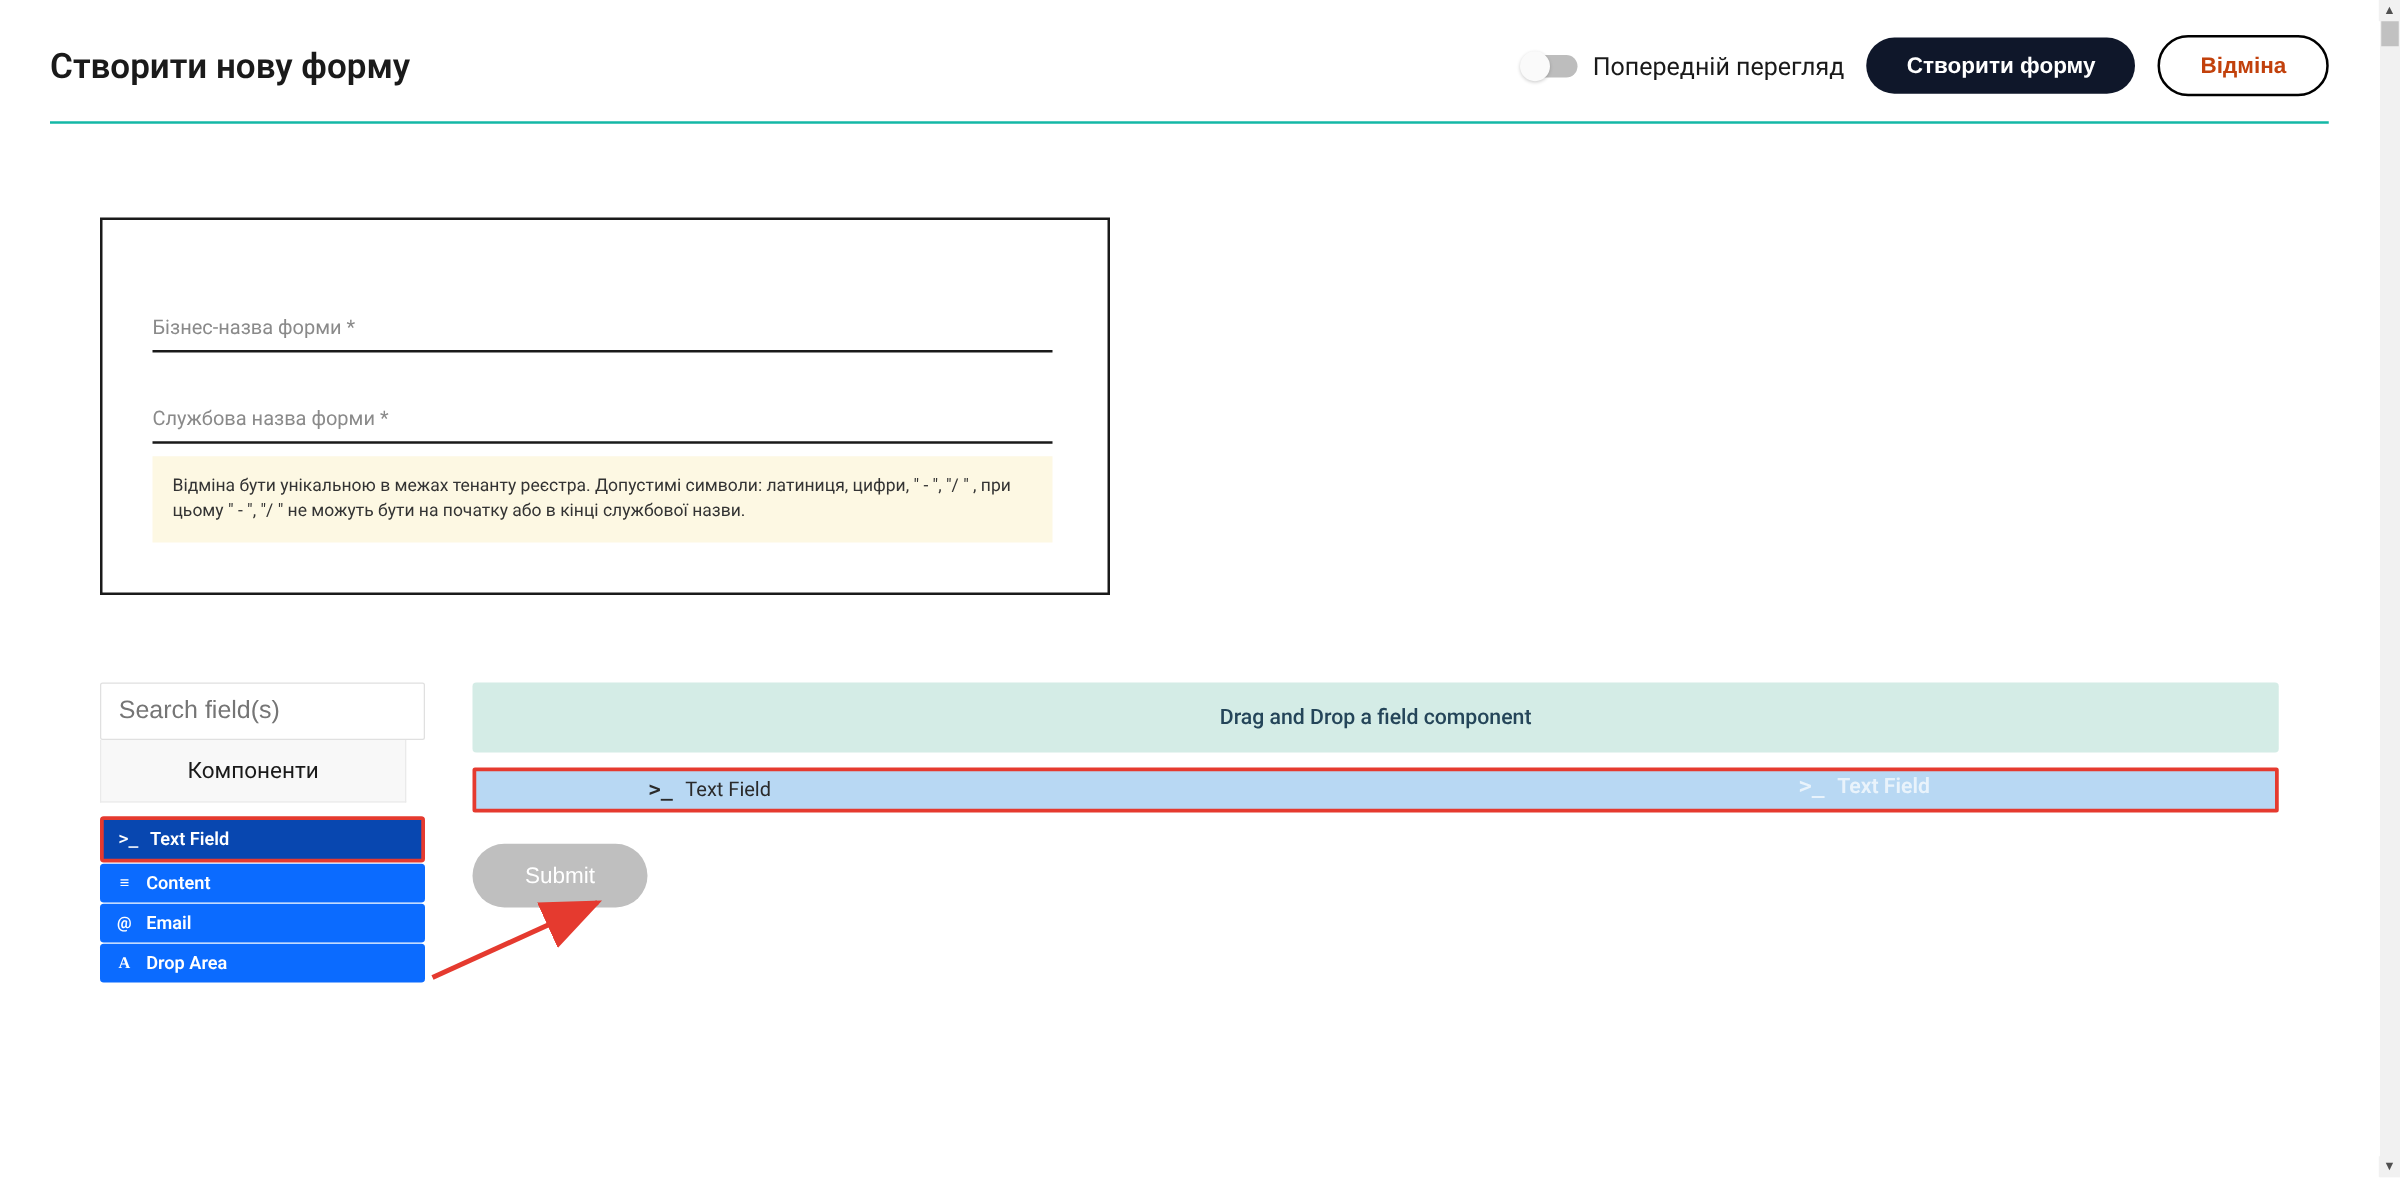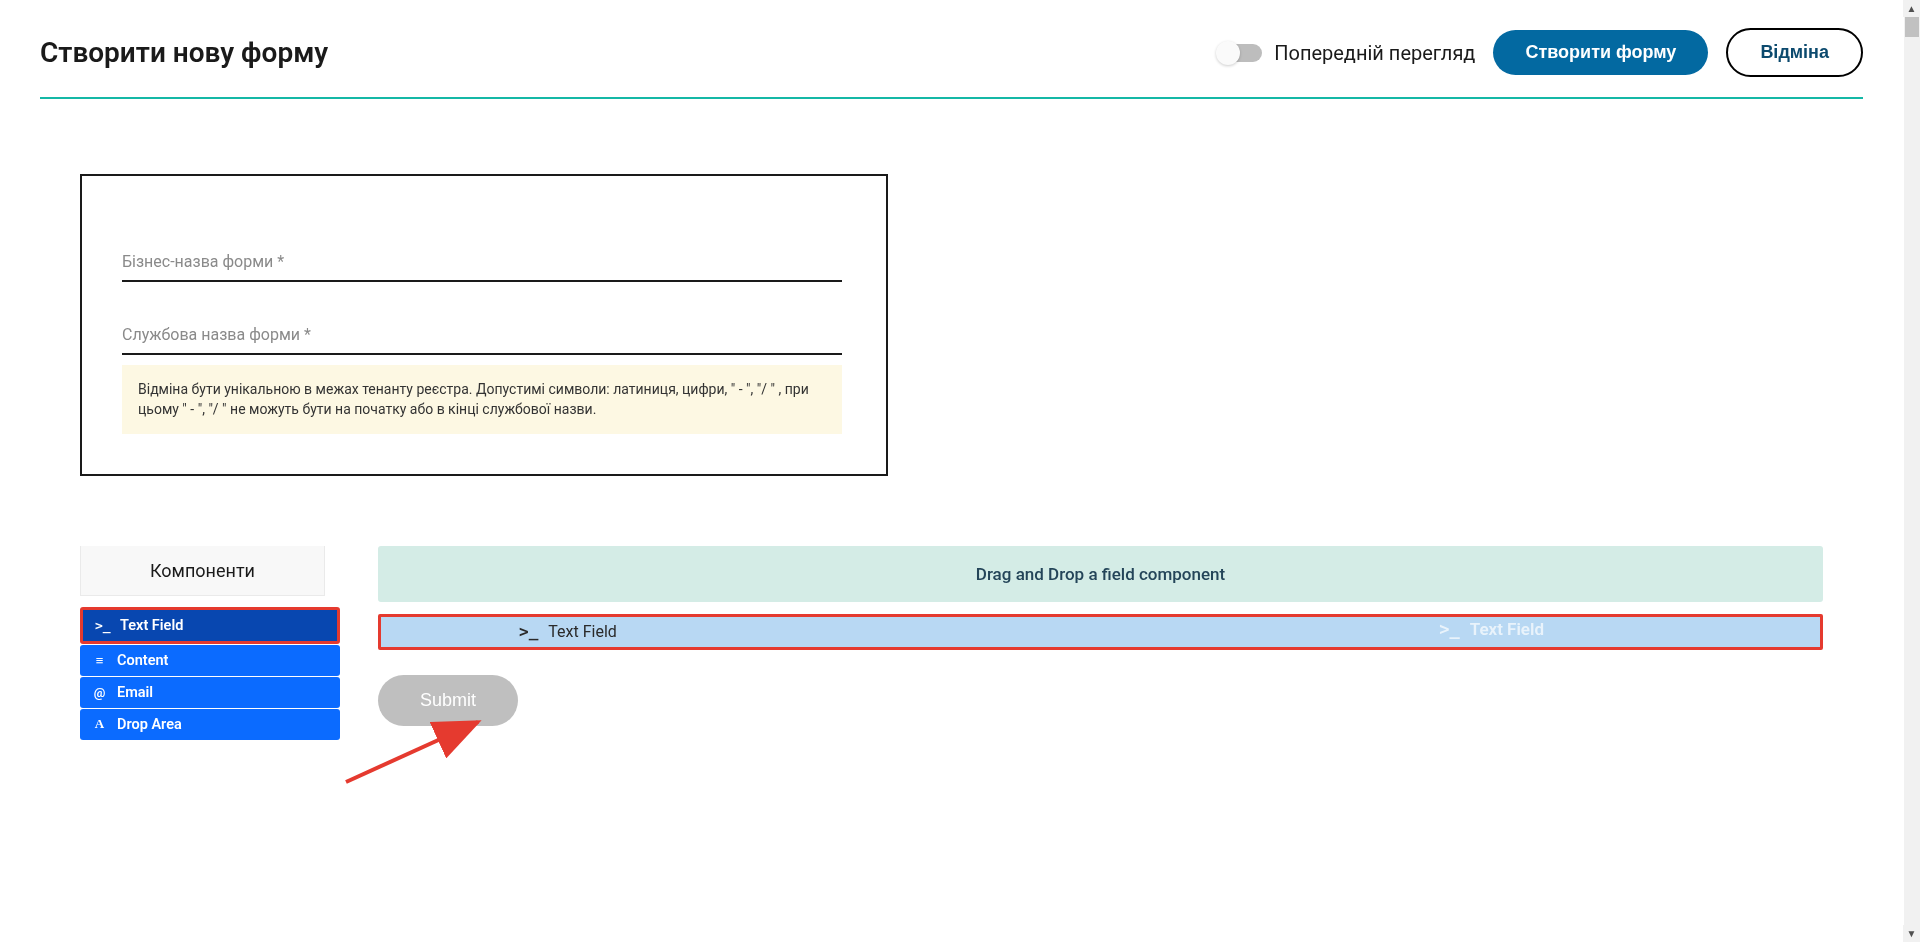--- a/index.html
+++ b/index.html
@@ -107,26 +107,26 @@
     }
     .btn {
       border-radius: 30px;
       padding: 12px 32px;
       font-size: 18px;
       font-weight: 600;
       cursor: pointer;
       border: none;
     }
     .btn-primary {
-      background: #0369a1;
+      background: #0f172a;
       color: #fff;
     }
     .btn-secondary {
       background: #fff;
-      color: #0c4a6e;
+      color: #c2410c;
       border: 2px solid #000;
     }
     .form-meta-box {
       margin: 75px 0 0 40px;
       width: 808px;
       border: 2px solid #1a1a1a;
       padding: 70px 40px 40px 40px;
     }
     .field-group {
       position: relative;
@@ -305,20 +305,21 @@
     </div>
     <div class="field-group">
       <span class="field-label">Службова назва форми *</span>
       <input class="field-input" type="text" value="" style="">
       <div class="helper-text">Відміна бути унікальною в межах тенанту реєстра. Допустимі символи: латиниця, цифри, " - ", "/ " , при цьому  " - ", "/ " не можуть бути на початку або в кінці службової назви.</div>
     </div>
   </div>
 
   <div class="builder-row">
     <div class="sidebar">
+      <input class="search-box" type="text" placeholder="Search field(s)" style="">
       <div class="components-header">Компоненти</div>
 
       <div style="height:10px"></div>
 
       <div class="component-item highlighted">
         <span class="icon terminal-icon">&gt;_</span>
         <span>Text Field</span>
       </div>
       <div class="component-item">
         <span class="icon">≡</span>

